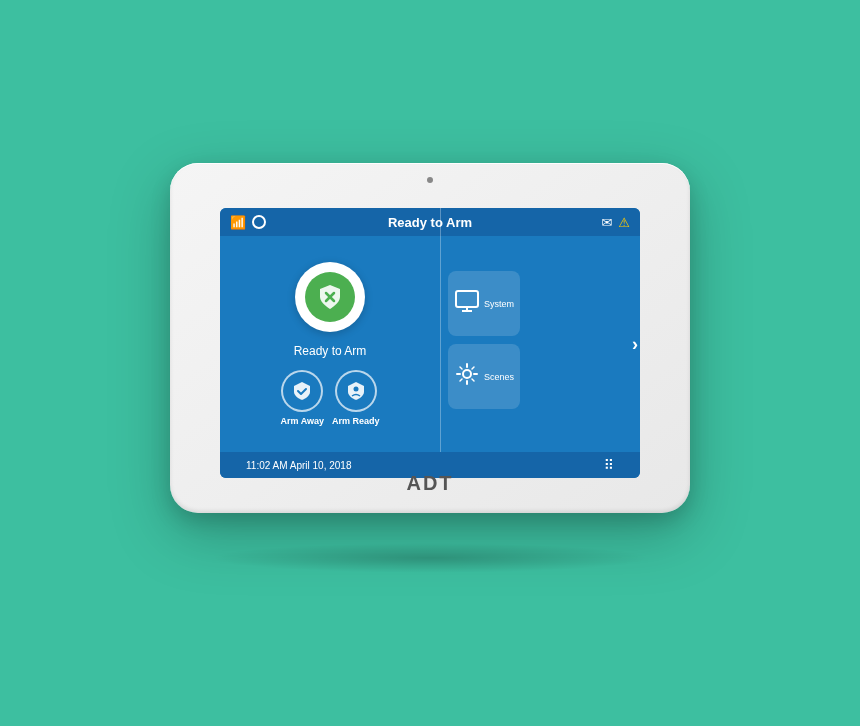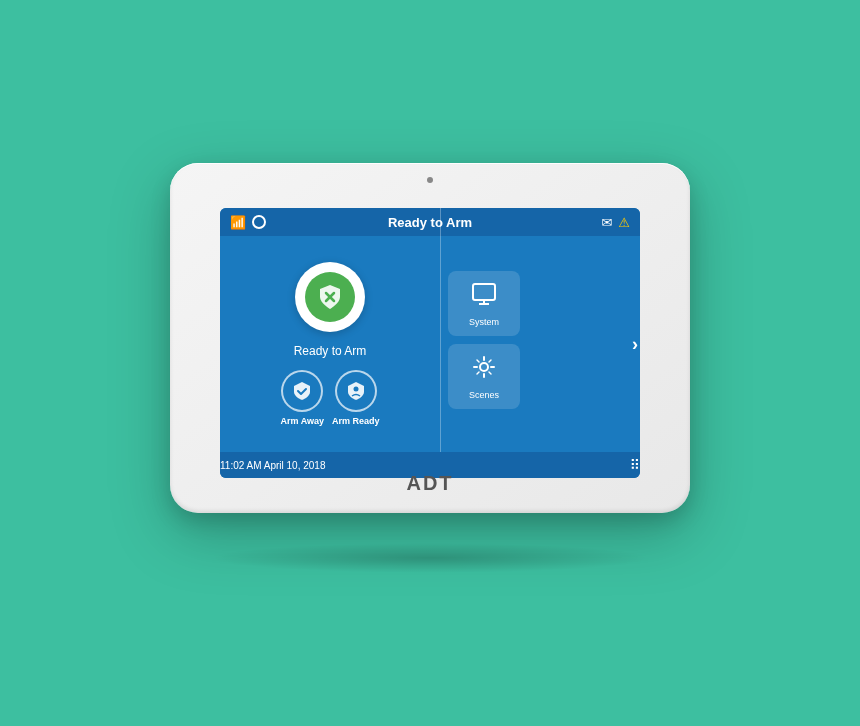--- a/index.html
+++ b/index.html
@@ -215,21 +215,21 @@
       gap: 8px;
       margin-bottom: 8px;
     }
 
     .grid-tile {
       width: 72px;
       height: 65px;
       background: rgba(255,255,255,0.15);
       border-radius: 8px;
       display: flex;
-      flex-direction: column;
+      flex-direction: row;
       align-items: center;
       justify-content: center;
       gap: 4px;
       cursor: pointer;
     }
 
     .grid-tile-icon {
       color: white;
       font-size: 22px;
     }
@@ -251,21 +251,21 @@
     }
 
     
     .bottom-bar {
       width: 100%;
       height: 26px;
       background: #1565a8;
       display: flex;
       align-items: center;
       justify-content: space-between;
-      padding: 0 0;
+      padding: 0 26px;
       position: absolute;
       bottom: 0;
       text-align: right;
     }
 
     .time-text {
       color: white;
       font-size: 10px;
     }
 

